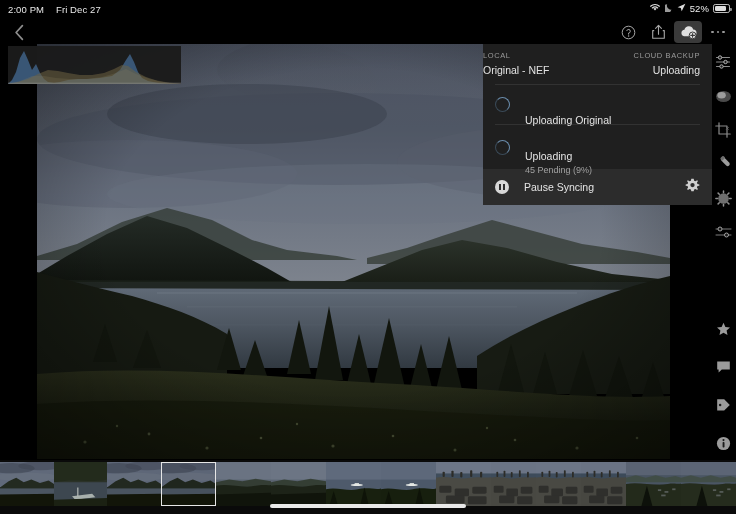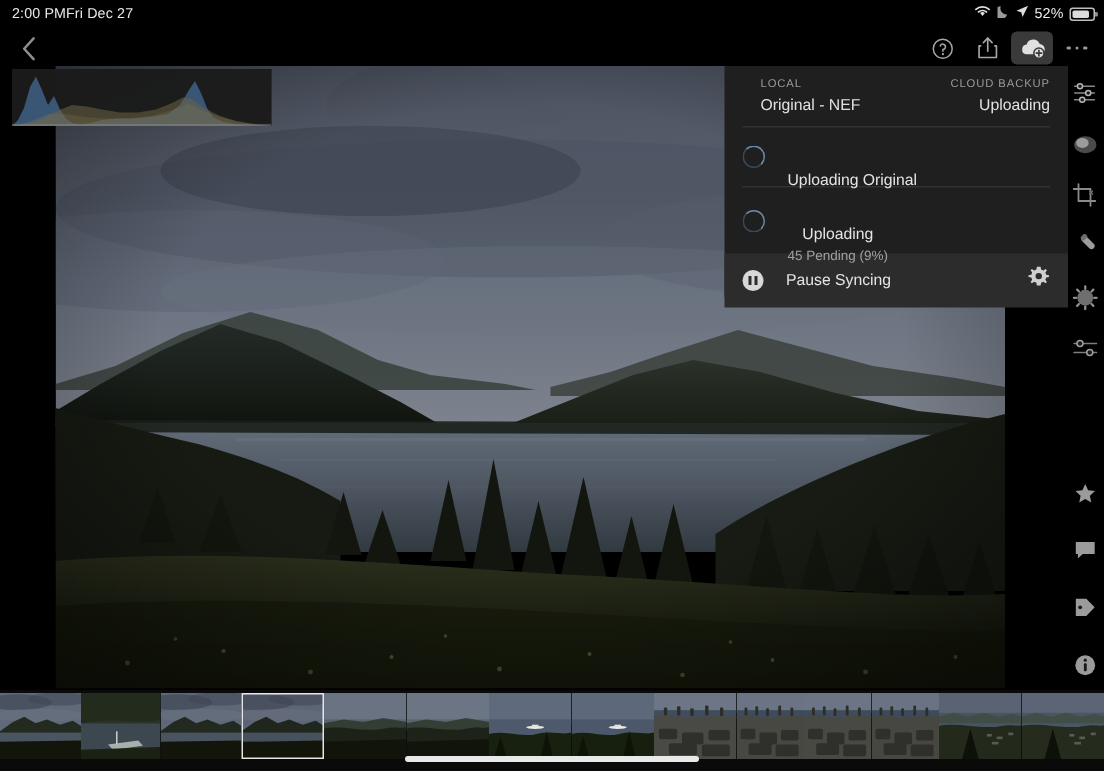--- a/index.html
+++ b/index.html
@@ -1,29 +1,29 @@
 <!DOCTYPE html>
 <html><head>
 <meta charset="utf-8">
 <style>
   * { margin:0; padding:0; box-sizing:border-box; }
   html,body { width:736px; height:514px; overflow:hidden; background:#000; }
   body {
     font-family:"Liberation Sans","DejaVu Sans",sans-serif;
     -webkit-font-smoothing:antialiased;
   }
-  .screen { position:relative; width:736px; height:514px; background:#000;text-align:center; }
+  .screen { position:relative; width:736px; height:514px; background:#000; }
 
   
   .statusbar {
     position:absolute; left:0; top:0; width:736px; height:20px;
     display:flex; align-items:center; color:#e8e8e8; font-size:9.5px;
   }
   .sb-time { position:absolute; left:8px; top:4px; letter-spacing:.1px; }
-  .sb-date { position:absolute; left:44px; top:4px; letter-spacing:.1px; }
+  .sb-date { position:absolute; left:56px; top:4px; letter-spacing:.1px; }
   .sb-right {
     position:absolute; right:6px; top:3px;
     display:flex; align-items:center; gap:4px;
   }
   .sb-pct { font-size:9.5px; color:#eee; letter-spacing:.1px; }
   .batt {
     width:17px; height:9px; border:1px solid #bdbdbd; border-radius:2.2px;
     position:relative; display:inline-block;
   }
   .batt::after {
@@ -66,21 +66,21 @@
     background:rgba(22,22,22,.80);
   }
   .histo svg { display:block; width:100%; height:100%; }
 
   
   .panel {
     position:absolute; left:483px; top:44px; width:229px; height:154px;
     background:#1f1f1f; color:#d2d2d2;
   }
   .panel-head {
-    position:relative; height:40px; padding:7px 12px 0 24px;
+    position:relative; height:40px; padding:7px 12px 0 0;
   }
   .ph-row { display:flex; justify-content:space-between; }
   .ph-label { font-size:7.5px; letter-spacing:.6px; color:#9b9b9b; text-transform:uppercase; }
   .ph-val { font-size:10.5px; color:#e2e2e2; margin-top:3px; }
   .ph-row.vals { margin-top:1px; }
   .divider { height:1px; background:#323232; margin:0 12px; }
 
   .prow {
     display:flex; align-items:center; height:39px; padding:0 12px;
   }

